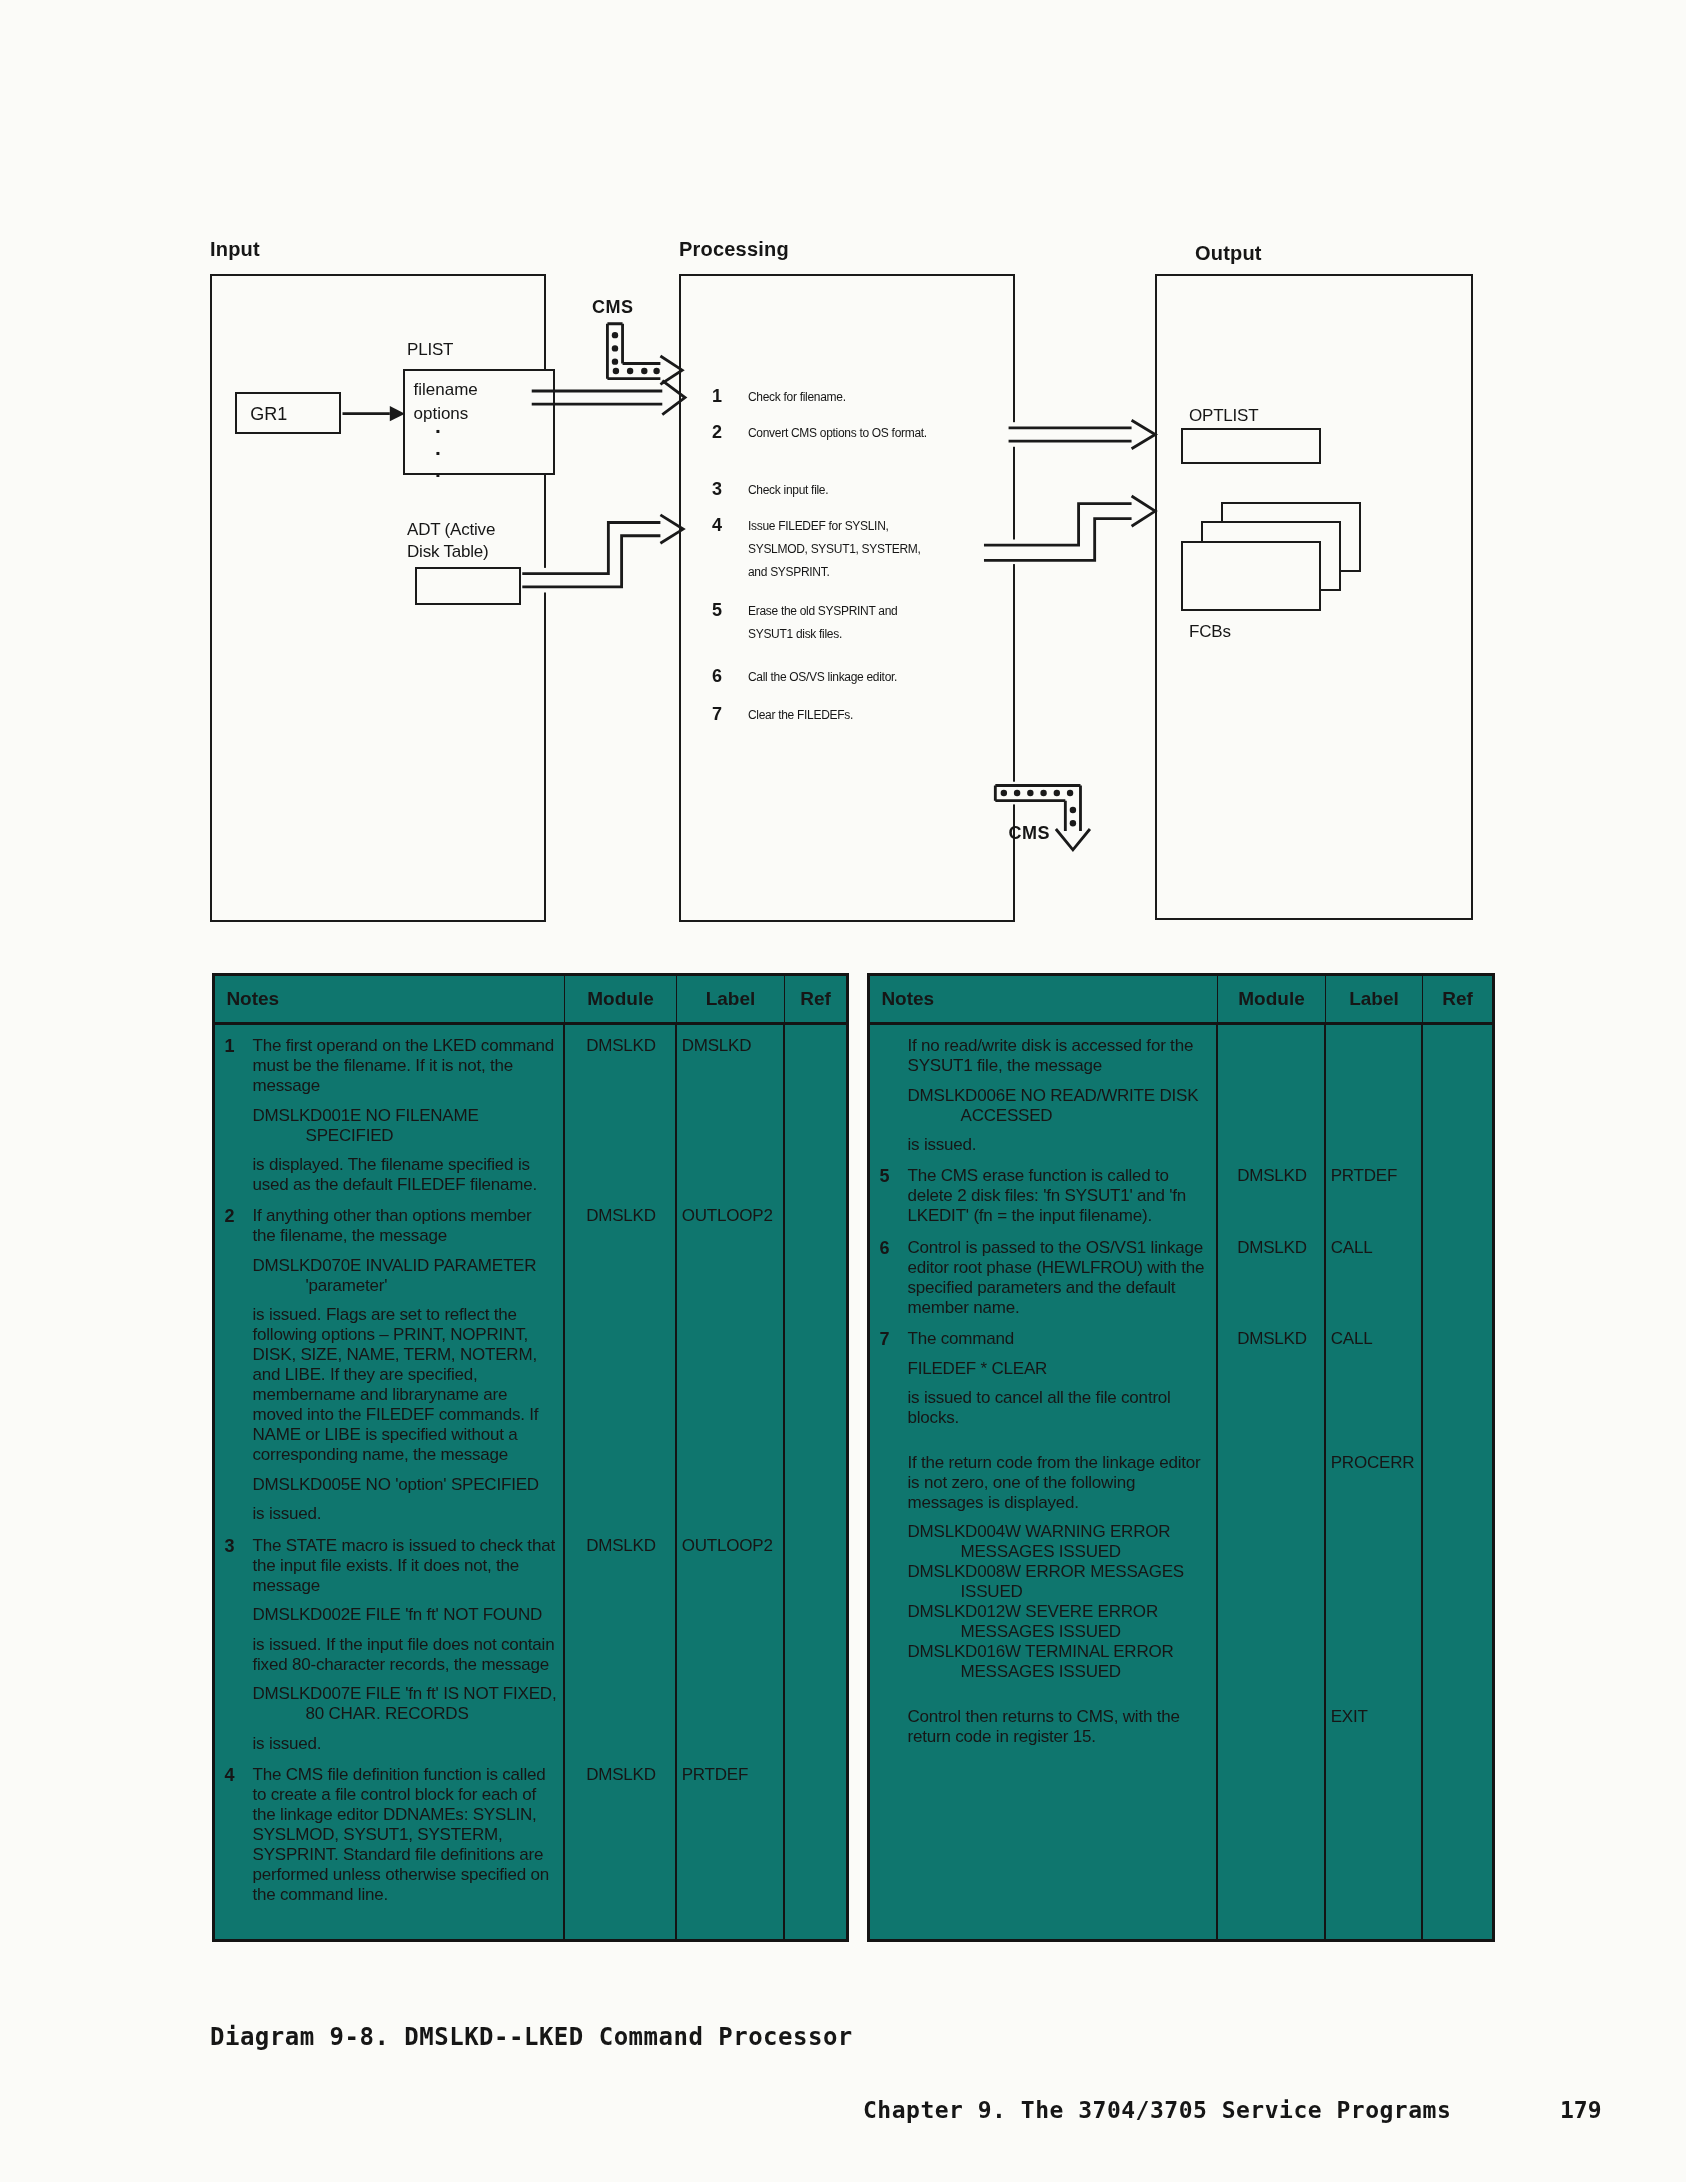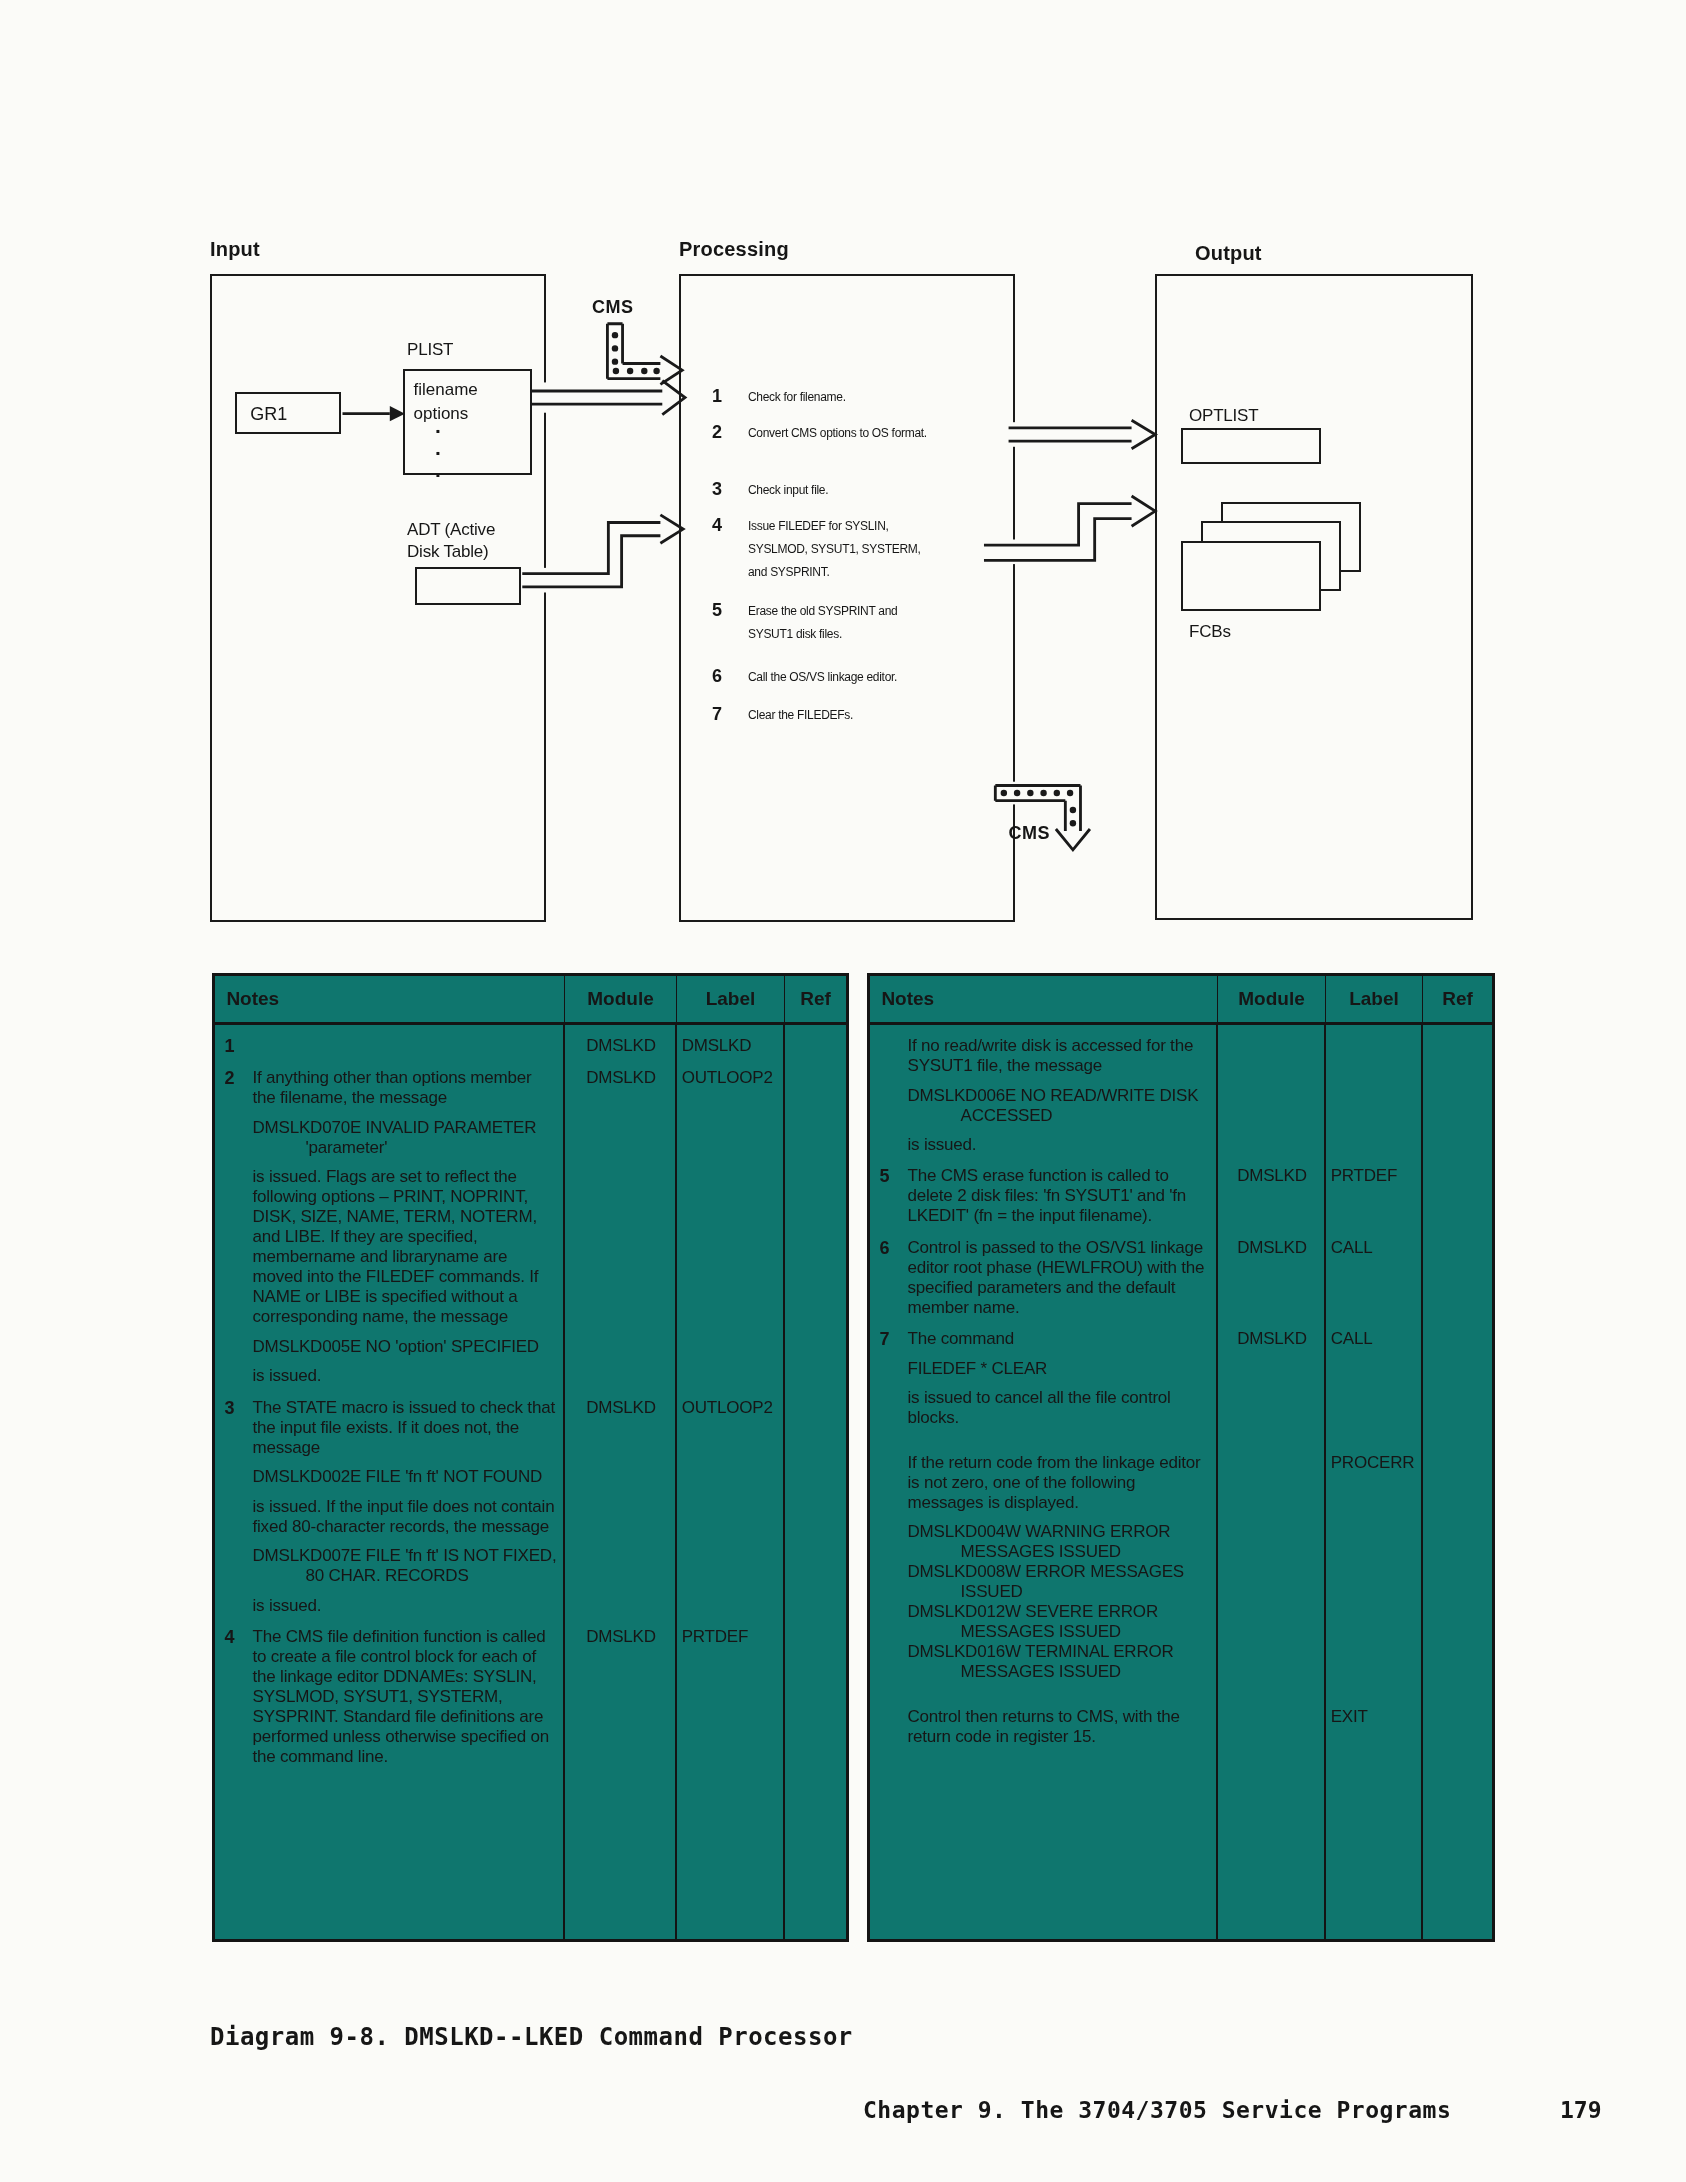--- a/index.html
+++ b/index.html
@@ -67,21 +67,21 @@
   <div class="seclabel" style="left:1155px; top:242px;margin-left:40px;">Output</div>
 
   <div class="dbox" style="left:210px; top:274px; width:336px; height:648px;"></div>
   <div class="dbox" style="left:679px; top:274px; width:336px; height:648px;"></div>
   <div class="dbox" style="left:1155px; top:274px; width:318px; height:646px;"></div>
 
   <div class="ibox" style="left:235px; top:392px; width:106px; height:42px;">
     <div class="gr1t">GR1</div>
   </div>
   <div class="dtext" style="left:407px; top:339px;">PLIST</div>
-  <div class="ibox" style="left:403px; top:369px; width:129px; height:106px;">
+  <div class="ibox" style="left:403px; top:369px; width:152px; height:106px;">
     <div class="plist-inner">
       <div>filename</div>
       <div>options</div>
     </div>
   </div>
   <div class="pdots">.
 .
 .</div>
   <div class="dtext" style="left:407px; top:519px;">ADT (Active
 Disk Table)</div>
@@ -204,20 +204,25 @@
       <div>Ref</div>
     </div>
     <div class="tbody">
       <div class="vline" style="left:348px;"></div>
       <div class="vline" style="left:460px;"></div>
       <div class="vline" style="left:568px;"></div>
 
       <div class="nrow">
         <div class="c-notes">
           <span class="num">1</span>
+          <div class="ptext">
+            <p>The first operand on the LKED command must be the filename.  If it is not, the message</p>
+            <p class="msg">DMSLKD001E NO FILENAME SPECIFIED</p>
+            <p>is displayed.  The filename specified is used as the default FILEDEF filename.</p>
+          </div>
         </div>
         <div class="c-mod">DMSLKD</div>
         <div class="c-lab">DMSLKD</div>
         <div></div>
       </div>
 
       <div class="nrow">
         <div class="c-notes">
           <span class="num">2</span>
           <div class="ptext">

